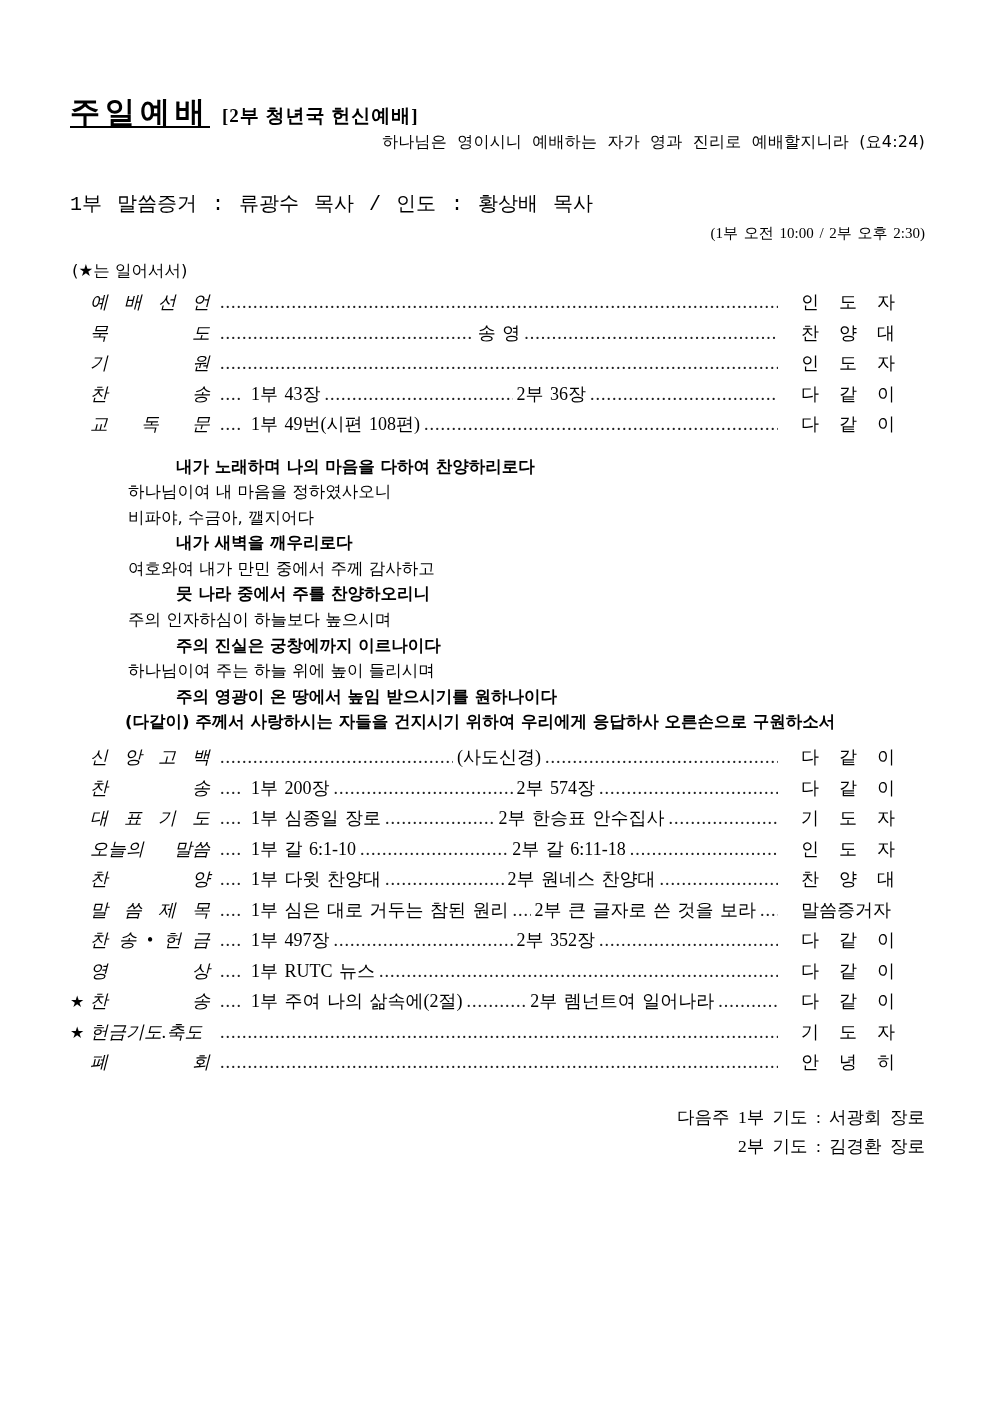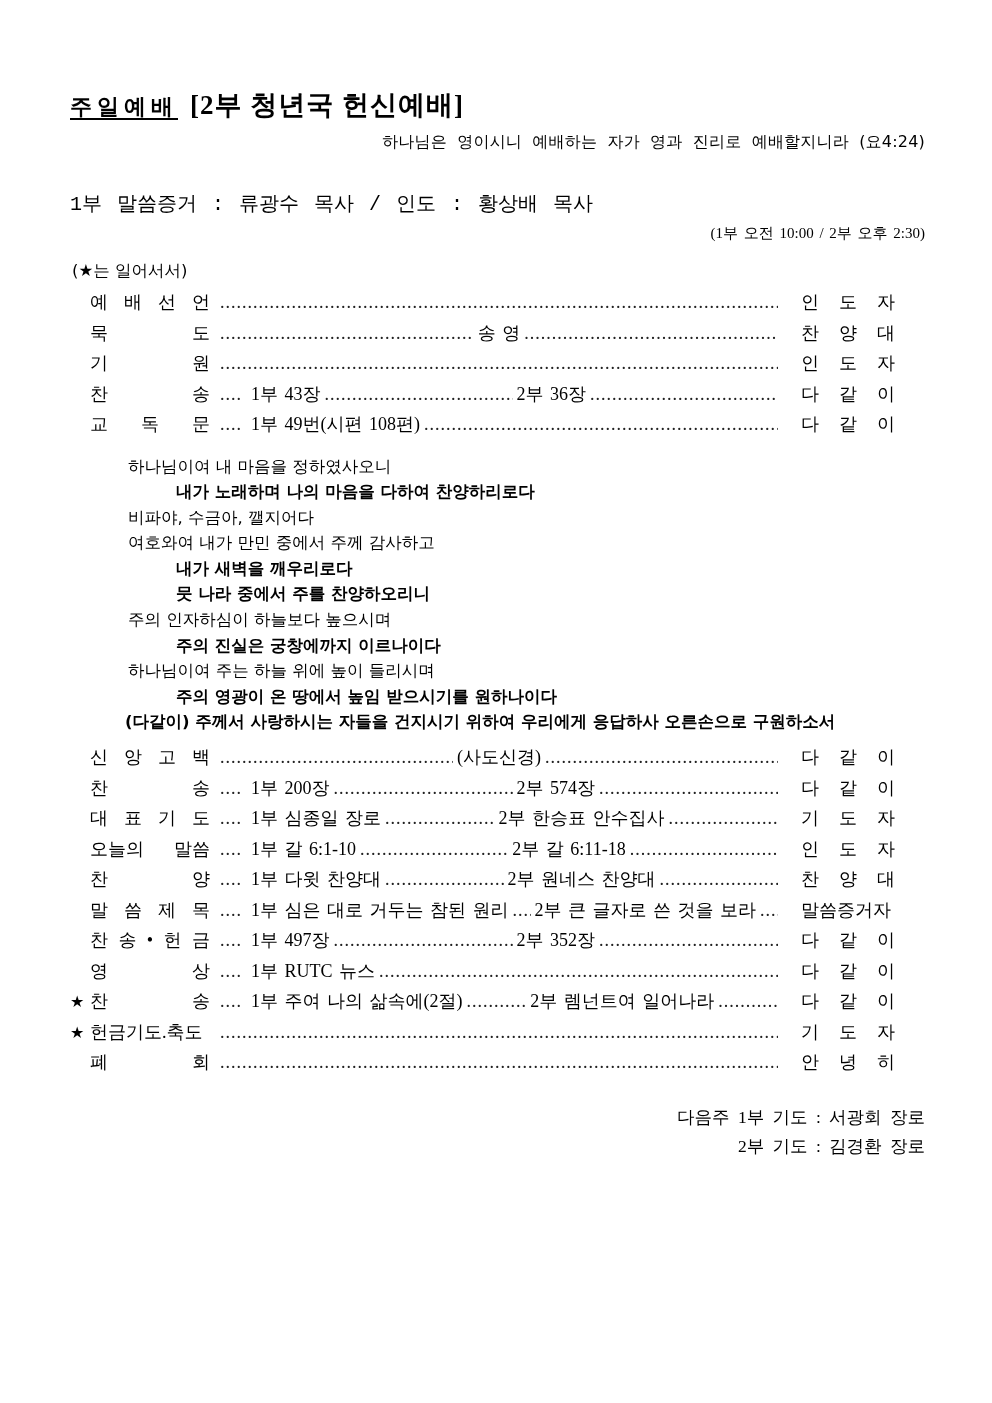--- a/index.html
+++ b/index.html
@@ -2,38 +2,38 @@
 <html><head>
 <meta charset="utf-8">
 <style>
   html,body{margin:0;padding:0;background:#ffffff;}
   body{width:992px;height:1403px;position:relative;color:#000;
        font-family:"Liberation Serif",serif;}
   .page{position:absolute;inset:0;box-sizing:border-box;padding:84px 67px 0 70px;}
 
   
   .title-row{display:flex;align-items:baseline;gap:12px;height:36px;}
-  .doc-title{font-size:22px;font-weight:700;letter-spacing:5px;
+  .doc-title{font-size:30px;font-weight:700;letter-spacing:5px;
              text-decoration:underline;text-decoration-thickness:2px;text-underline-offset:4px;margin-top:8px;}
-  .doc-title-suffix{font-size:27px;font-weight:700;letter-spacing:1px;text-align:right;}
+  .doc-title-suffix{font-size:19px;font-weight:700;letter-spacing:1px;text-align:right;}
   .subtitle{margin-top:12px;font-family:"DejaVu Sans",sans-serif;
             font-size:16px;word-spacing:5px;letter-spacing:.2px;text-align:right;}
 
   
   .info{margin-top:37px;text-align:left;font-size:20px;line-height:29px;word-spacing:3px;font-family:Liberation Mono, monospace;}
   .times{margin-top:5px;text-align:right;font-size:15px;word-spacing:2px;}
 
   .stand-note{margin-top:17px;margin-left:2px;font-family:"DejaVu Sans",sans-serif;font-size:16.5px;}
 
   
   .order{margin-top:8px;margin-right:30px;}
   .order2{margin-top:10px;}
   .order-row{display:flex;align-items:baseline;height:30.5px;font-size:18px;word-spacing:2px;}
   .star-cell{flex:none;width:20px;font-size:16px;}
-  .row-label{flex:none;width:120px;text-align:justify;text-align-last:justify;white-space:nowrap;}
+  .row-label{flex:none;width:120px;text-align:justify;text-align-last:justify;white-space:nowrap;font-style:italic;}
   .row-mid{flex:1;display:flex;align-items:baseline;min-width:0;margin:0 9px 0 10px;}
   .lead{flex:none;letter-spacing:1px;margin-right:5px;color:#222;}
   .lead::after{content:"....";}
   .dotfill{flex:1;min-width:10px;overflow:hidden;white-space:nowrap;letter-spacing:1px;color:#222;}
   .dotfill::after{content:"..........................................................................................................................................................";}
   .midtext{flex:none;white-space:pre;padding:0 4px;}
   .row-right{flex:none;width:94px;text-align:justify;text-align-last:justify;white-space:nowrap;margin-left:14px;}
 
   
   .reading{margin-top:11px;font-family:"DejaVu Sans",sans-serif;font-size:16.5px;line-height:25.6px;}
@@ -110,25 +110,25 @@
         <div class="row-mid">
           <span class="lead"></span>
           <span class="midtext">1부 49번(시편 108편)</span>
           <span class="dotfill"></span>
         </div>
         <span class="row-right">다 같 이</span>
       </div>
     </div>
 
   <div class="reading" id="reading">
+      <div class="reading-line response">내가 노래하며 나의 마음을 다하여 찬양하리로다</div>
       <div class="reading-line plain">하나님이여 내 마음을 정하였사오니</div>
-      <div class="reading-line response">내가 노래하며 나의 마음을 다하여 찬양하리로다</div>
       <div class="reading-line plain">비파야, 수금아, 깰지어다</div>
+      <div class="reading-line response">내가 새벽을 깨우리로다</div>
       <div class="reading-line plain">여호와여 내가 만민 중에서 주께 감사하고</div>
-      <div class="reading-line response">내가 새벽을 깨우리로다</div>
       <div class="reading-line response">뭇 나라 중에서 주를 찬양하오리니</div>
       <div class="reading-line plain">주의 인자하심이 하늘보다 높으시며</div>
       <div class="reading-line response">주의 진실은 궁창에까지 이르나이다</div>
       <div class="reading-line plain">하나님이여 주는 하늘 위에 높이 들리시며</div>
       <div class="reading-line response">주의 영광이 온 땅에서 높임 받으시기를 원하나이다</div>
       <div class="reading-line together">(다같이) 주께서 사랑하시는 자들을 건지시기 위하여 우리에게 응답하사 오른손으로 구원하소서</div>
     </div>
 
   <div class="order order2" id="order2">
       <div class="order-row">

